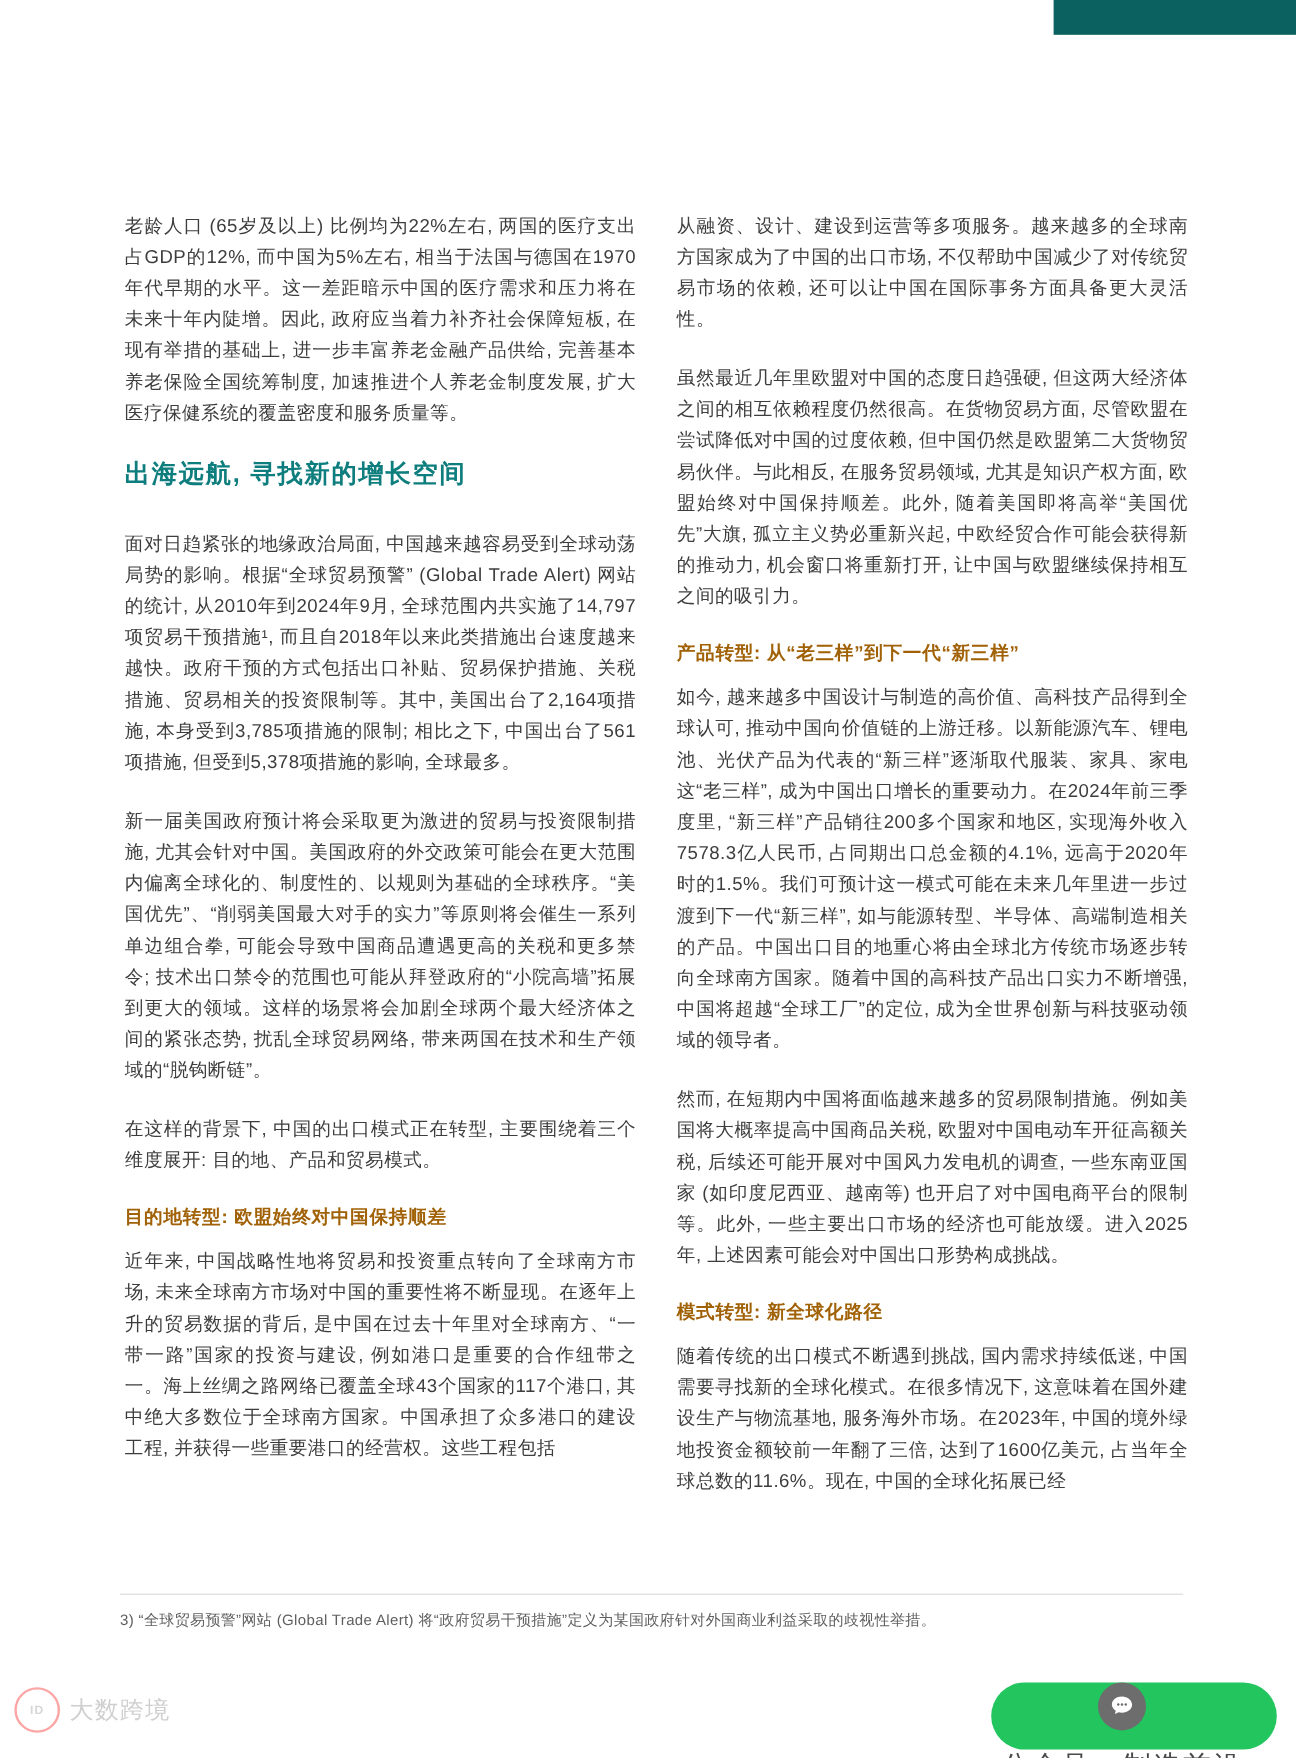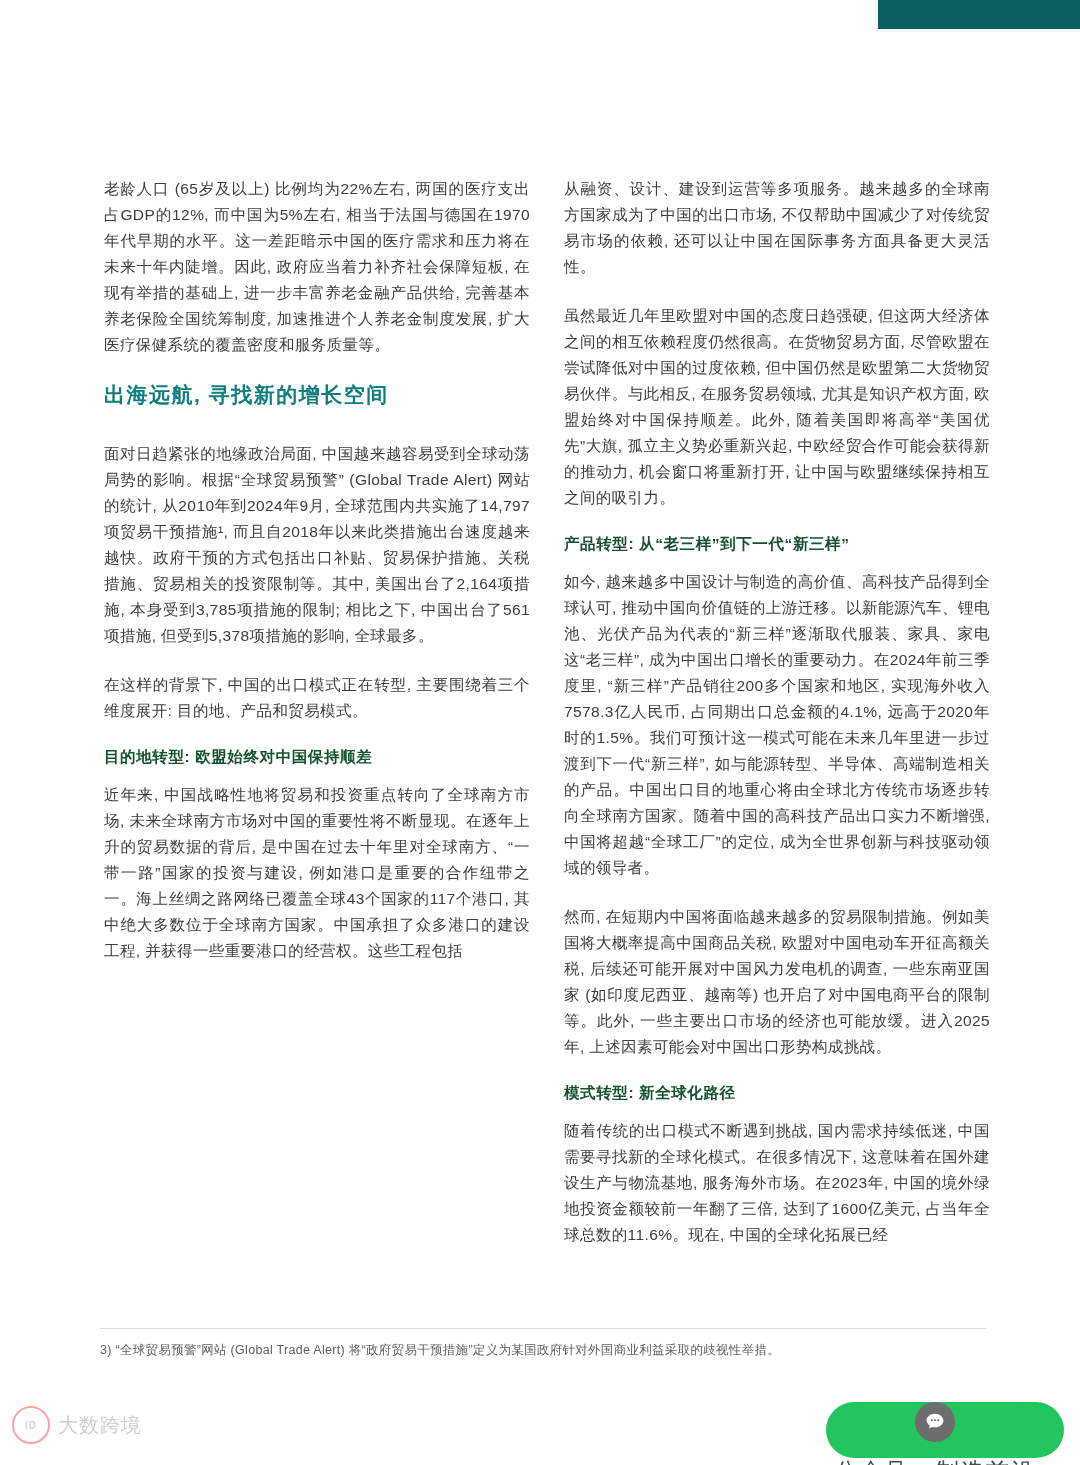--- a/index.html
+++ b/index.html
@@ -27,21 +27,21 @@
     color:#3d3d3d; letter-spacing:0.4px;
     margin-bottom:23px;
     text-align:justify;
   }
   h2.section {
     color:#0e7d7d; font-size:21px; font-weight:bold;
     letter-spacing:1.5px;
     margin:8px 0 32px 0;
   }
   h3.sub {
-    font-size:15.5px; font-weight:bold; color:#14532d;
+    font-size:15.5px; font-weight:bold; color:#a16207;
     letter-spacing:0.6px;
     margin:2px 0 14px 0;
   }
   .footnote-wrap {
     position:absolute; left:100px; right:94px; top:1328px;
   }
   .footnote-wrap .rule {
     border:none; border-top:1px solid #dcdcdc;
     margin-bottom:13px;
   }
@@ -83,20 +83,21 @@
 <div class="page">
 
   <div class="corner-bar"></div>
 
   <div class="content">
 
     <div class="col">
       <p class="body">老龄人口 (65岁及以上) 比例均为22%左右, 两国的医疗支出占GDP的12%, 而中国为5%左右, 相当于法国与德国在1970年代早期的水平。这一差距暗示中国的医疗需求和压力将在未来十年内陡增。因此, 政府应当着力补齐社会保障短板, 在现有举措的基础上, 进一步丰富养老金融产品供给, 完善基本养老保险全国统筹制度, 加速推进个人养老金制度发展, 扩大医疗保健系统的覆盖密度和服务质量等。</p>
       <h2 class="section">出海远航, 寻找新的增长空间</h2>
       <p class="body">面对日趋紧张的地缘政治局面, 中国越来越容易受到全球动荡局势的影响。根据“全球贸易预警” (Global Trade Alert) 网站的统计, 从2010年到2024年9月, 全球范围内共实施了14,797项贸易干预措施¹, 而且自2018年以来此类措施出台速度越来越快。政府干预的方式包括出口补贴、贸易保护措施、关税措施、贸易相关的投资限制等。其中, 美国出台了2,164项措施, 本身受到3,785项措施的限制; 相比之下, 中国出台了561项措施, 但受到5,378项措施的影响, 全球最多。</p>
+      <p class="body">新一届美国政府预计将会采取更为激进的贸易与投资限制措施, 尤其会针对中国。美国政府的外交政策可能会在更大范围内偏离全球化的、制度性的、以规则为基础的全球秩序。“美国优先”、“削弱美国最大对手的实力”等原则将会催生一系列单边组合拳, 可能会导致中国商品遭遇更高的关税和更多禁令; 技术出口禁令的范围也可能从拜登政府的“小院高墙”拓展到更大的领域。这样的场景将会加剧全球两个最大经济体之间的紧张态势, 扰乱全球贸易网络, 带来两国在技术和生产领域的“脱钩断链”。</p>
       <p class="body">在这样的背景下, 中国的出口模式正在转型, 主要围绕着三个维度展开: 目的地、产品和贸易模式。</p>
       <h3 class="sub">目的地转型: 欧盟始终对中国保持顺差</h3>
       <p class="body">近年来, 中国战略性地将贸易和投资重点转向了全球南方市场, 未来全球南方市场对中国的重要性将不断显现。在逐年上升的贸易数据的背后, 是中国在过去十年里对全球南方、“一带一路”国家的投资与建设, 例如港口是重要的合作纽带之一。海上丝绸之路网络已覆盖全球43个国家的117个港口, 其中绝大多数位于全球南方国家。中国承担了众多港口的建设工程, 并获得一些重要港口的经营权。这些工程包括</p>
     </div>
 
     <div class="col">
       <p class="body">从融资、设计、建设到运营等多项服务。越来越多的全球南方国家成为了中国的出口市场, 不仅帮助中国减少了对传统贸易市场的依赖, 还可以让中国在国际事务方面具备更大灵活性。</p>
       <p class="body">虽然最近几年里欧盟对中国的态度日趋强硬, 但这两大经济体之间的相互依赖程度仍然很高。在货物贸易方面, 尽管欧盟在尝试降低对中国的过度依赖, 但中国仍然是欧盟第二大货物贸易伙伴。与此相反, 在服务贸易领域, 尤其是知识产权方面, 欧盟始终对中国保持顺差。此外, 随着美国即将高举“美国优先”大旗, 孤立主义势必重新兴起, 中欧经贸合作可能会获得新的推动力, 机会窗口将重新打开, 让中国与欧盟继续保持相互之间的吸引力。</p>
       <h3 class="sub">产品转型: 从“老三样”到下一代“新三样”</h3>
       <p class="body">如今, 越来越多中国设计与制造的高价值、高科技产品得到全球认可, 推动中国向价值链的上游迁移。以新能源汽车、锂电池、光伏产品为代表的“新三样”逐渐取代服装、家具、家电这“老三样”, 成为中国出口增长的重要动力。在2024年前三季度里, “新三样”产品销往200多个国家和地区, 实现海外收入7578.3亿人民币, 占同期出口总金额的4.1%, 远高于2020年时的1.5%。我们可预计这一模式可能在未来几年里进一步过渡到下一代“新三样”, 如与能源转型、半导体、高端制造相关的产品。中国出口目的地重心将由全球北方传统市场逐步转向全球南方国家。随着中国的高科技产品出口实力不断增强, 中国将超越“全球工厂”的定位, 成为全世界创新与科技驱动领域的领导者。</p>

